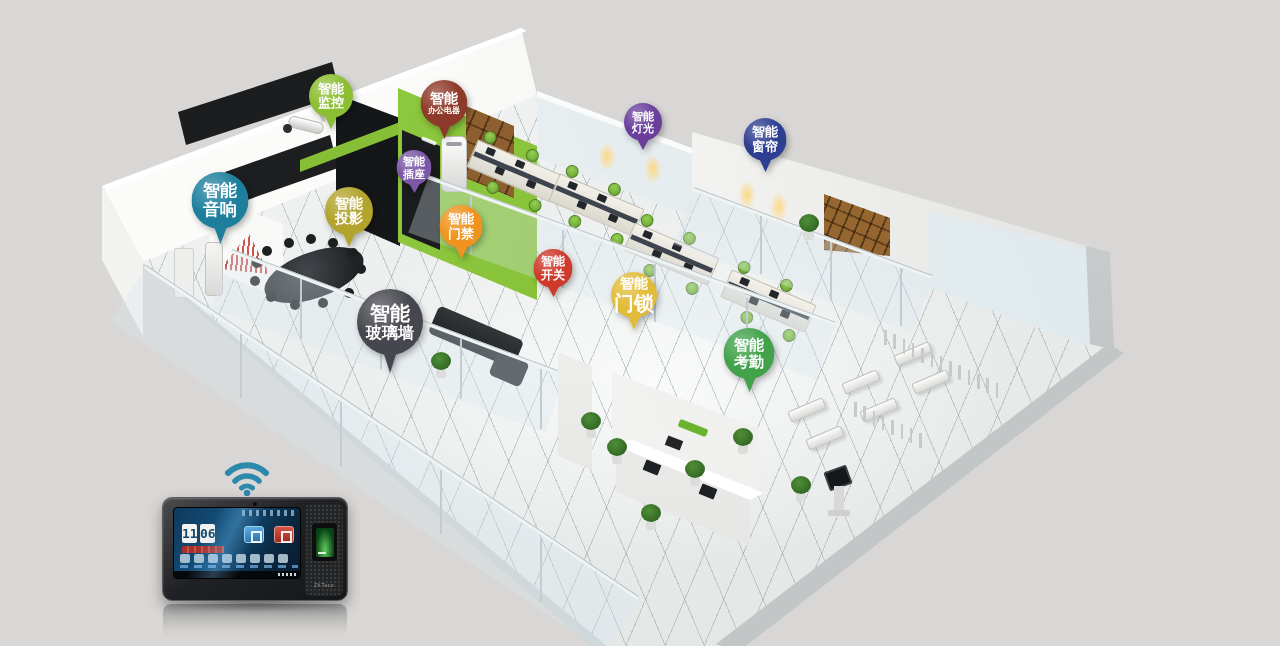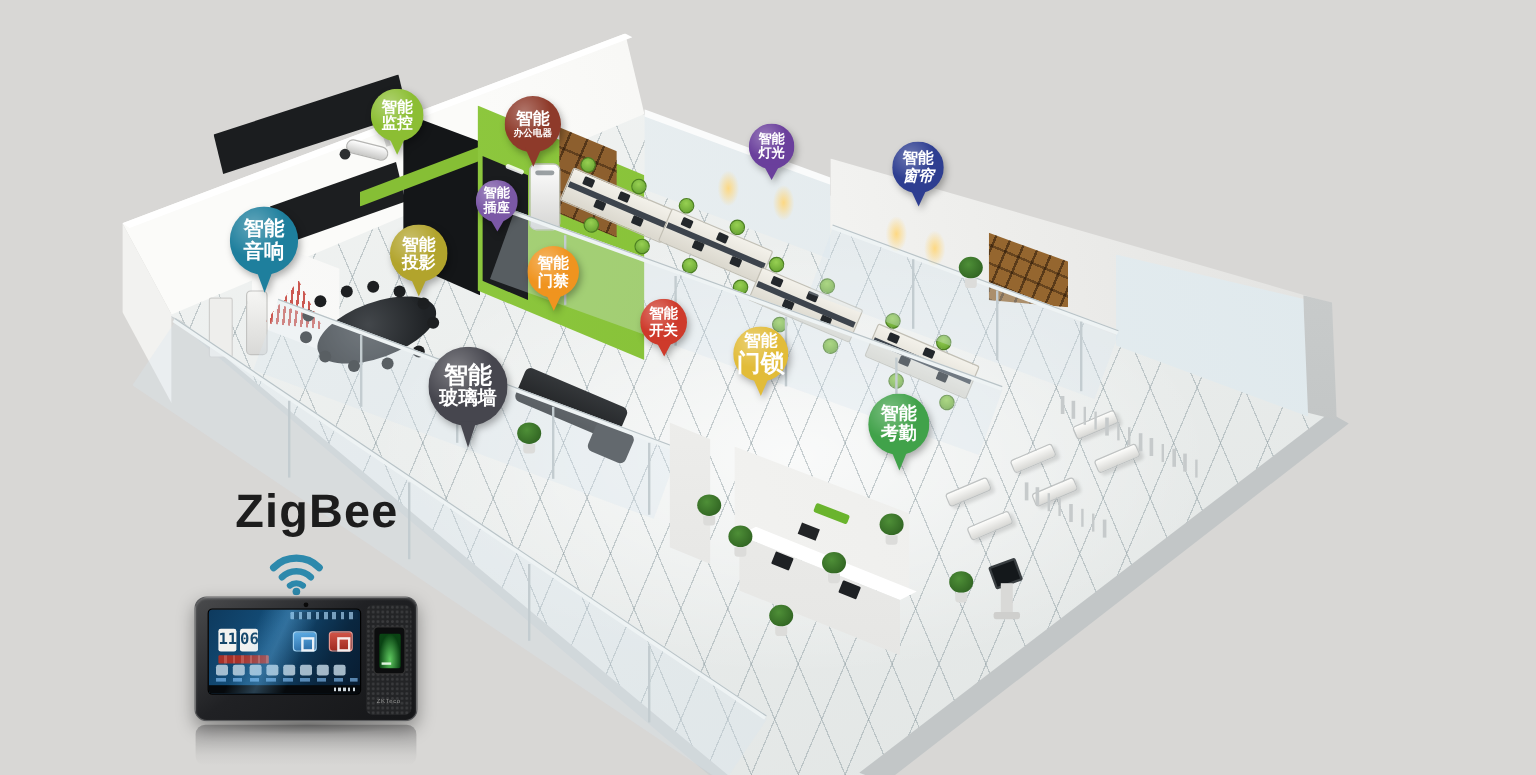--- a/index.html
+++ b/index.html
@@ -395,21 +395,21 @@
       <div class="pin" style="left: 643px; top: 150px;">
         <div class="bub" style="height: 38px; width: 38px; background: radial-gradient(circle at 35% 28%, rgba(255, 255, 255, 0.3), rgba(255, 255, 255, 0) 48%), rgb(106, 63, 156);">
           <span style="font-size: 11px;">智能</span>
           <span style="font-size: 11px;">灯光</span>
         </div>
         <div class="tail" style="border-top: 13px solid rgb(106, 63, 156);"></div>
       </div>
       <div class="pin" style="left: 765px; top: 172px;">
         <div class="bub" style="height: 43px; width: 43px; background: radial-gradient(circle at 35% 28%, rgba(255, 255, 255, 0.3), rgba(255, 255, 255, 0) 48%), rgb(46, 62, 145);">
           <span style="font-size: 13px;">智能</span>
-          <span style="font-size: 13px; font-style: italic;">窗帘</span>
+          <span style="font-size: 13px;">窗帘</span>
         </div>
         <div class="tail" style="border-top: 15px solid rgb(46, 62, 145);"></div>
       </div>
       <div class="pin" style="left: 220px; top: 244px;">
         <div class="bub" style="height: 57px; width: 57px; background: radial-gradient(circle at 35% 28%, rgba(255, 255, 255, 0.3), rgba(255, 255, 255, 0) 48%), rgb(30, 127, 157);">
           <span style="font-size: 17px;">智能</span>
           <span style="font-size: 17px;">音响</span>
         </div>
         <div class="tail" style="border-top: 19px solid rgb(30, 127, 157);"></div>
       </div>
@@ -450,21 +450,20 @@
       </div>
       <div class="pin" style="left: 749px; top: 392px;">
         <div class="bub" style="height: 51px; width: 51px; background: radial-gradient(circle at 35% 28%, rgba(255, 255, 255, 0.3), rgba(255, 255, 255, 0) 48%), rgb(65, 162, 74);">
           <span style="font-size: 15px;">智能</span>
           <span style="font-size: 15px;">考勤</span>
         </div>
         <div class="tail" style="border-top: 17px solid rgb(65, 162, 74);"></div>
       </div>
     </div>
 
-  <div class="abs zigbee-title">ZigBee</div>
   <svg class="abs wifi" width="52" height="40" viewBox="0 0 52 40">
     <path d="M7 17 A 27 27 0 0 1 45 17" stroke="#2d89ac" stroke-width="6" fill="none" stroke-linecap="round"></path>
     <path d="M14 25 A 17 17 0 0 1 38 25" stroke="#2d89ac" stroke-width="5.5" fill="none" stroke-linecap="round"></path>
     <path d="M20.5 32 A 8.5 8.5 0 0 1 31.5 32" stroke="#2d89ac" stroke-width="5" fill="none" stroke-linecap="round"></path>
     <circle cx="26" cy="37" r="3.2" fill="#2d89ac"></circle>
   </svg>
 
   <div class="abs device">
     <div class="dev-cam"></div>
     <div class="dev-screen">

